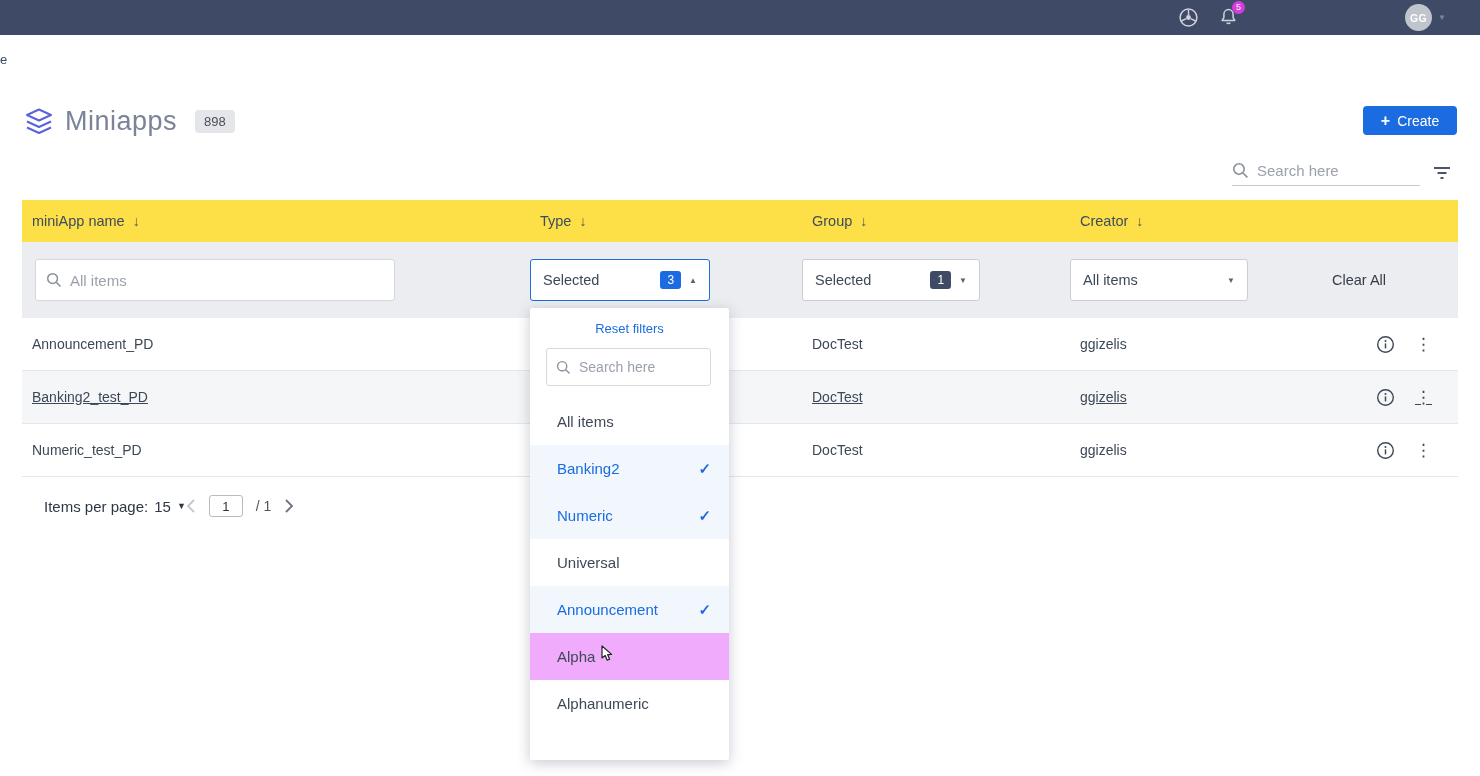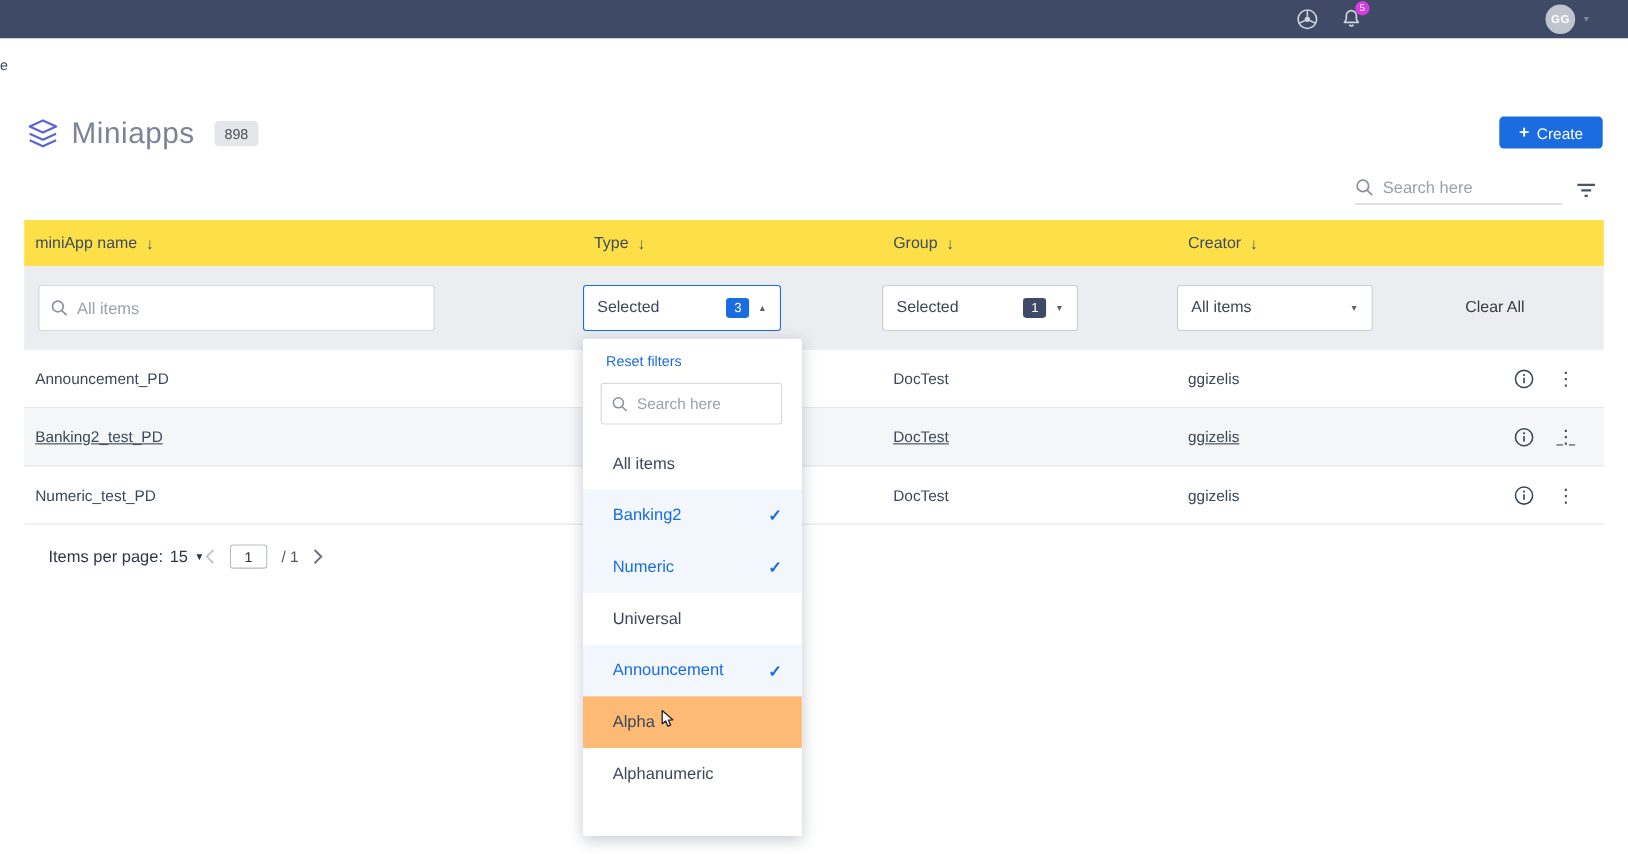--- a/index.html
+++ b/index.html
@@ -78,31 +78,31 @@
   .ipp .caret { font-size:9px; color:#2f3744; }
   .pager { display:flex; align-items:center; gap:13px; padding-right:14px; }
   .page-input { width:34px; height:22px; text-align:center; border:1px solid #b6bbc4; border-radius:3px; font-size:13px;
     color:#333; font-family:"Liberation Sans", sans-serif; outline:none; }
   .page-total { font-size:14px; color:#555; }
   .chev { cursor:pointer; display:flex; }
 
   
   .dropdown-panel { position:absolute; left:530px; top:308px; width:199px; height:452px; background:#fff; z-index:6;
     box-shadow:0 3px 14px rgba(55,65,90,.28); border-radius:2px; overflow:hidden; }
-  .reset-filters { text-align:left; padding:13px 21px 4px; font-size:13px; color:#1a6ce0; cursor:pointer; }
+  .reset-filters { text-align:center; padding:13px 21px 4px; font-size:13px; color:#1a6ce0; cursor:pointer; }
   .panel-search { margin:8px 16px 12px; width:165px; height:38px; border:1px solid #d6d9df; border-radius:3px;
     display:flex; align-items:center; padding:0 9px; gap:8px; }
   .panel-search input { border:none; outline:none; width:120px; font-size:14px; color:#3c4858; font-family:"Liberation Sans", sans-serif; }
   .panel-search input::placeholder { color:#9aa1ac; }
   .panel-list { margin-top:7px; }
   .panel-item { height:47px; display:flex; align-items:center; justify-content:space-between; padding:0 18px 0 27px;
     font-size:15px; color:#3f4858; cursor:pointer; position:relative; }
   .panel-item.checked { color:#1a6ce0; background:#f2f7fd; }
   .panel-item .check { color:#1a6ce0; font-weight:bold; font-size:15px; }
-  .panel-item.hovered { background:#fdba74; }
+  .panel-item.hovered { background:#f0abfc; }
   .cursor-glyph { position:absolute; left:68px; top:12px; }
 </style>
 </head>
 <body>
 
 <div class="screen">
 
   <header class="topbar">
     <div class="topbar-icons">
       <div class="icon-btn">

